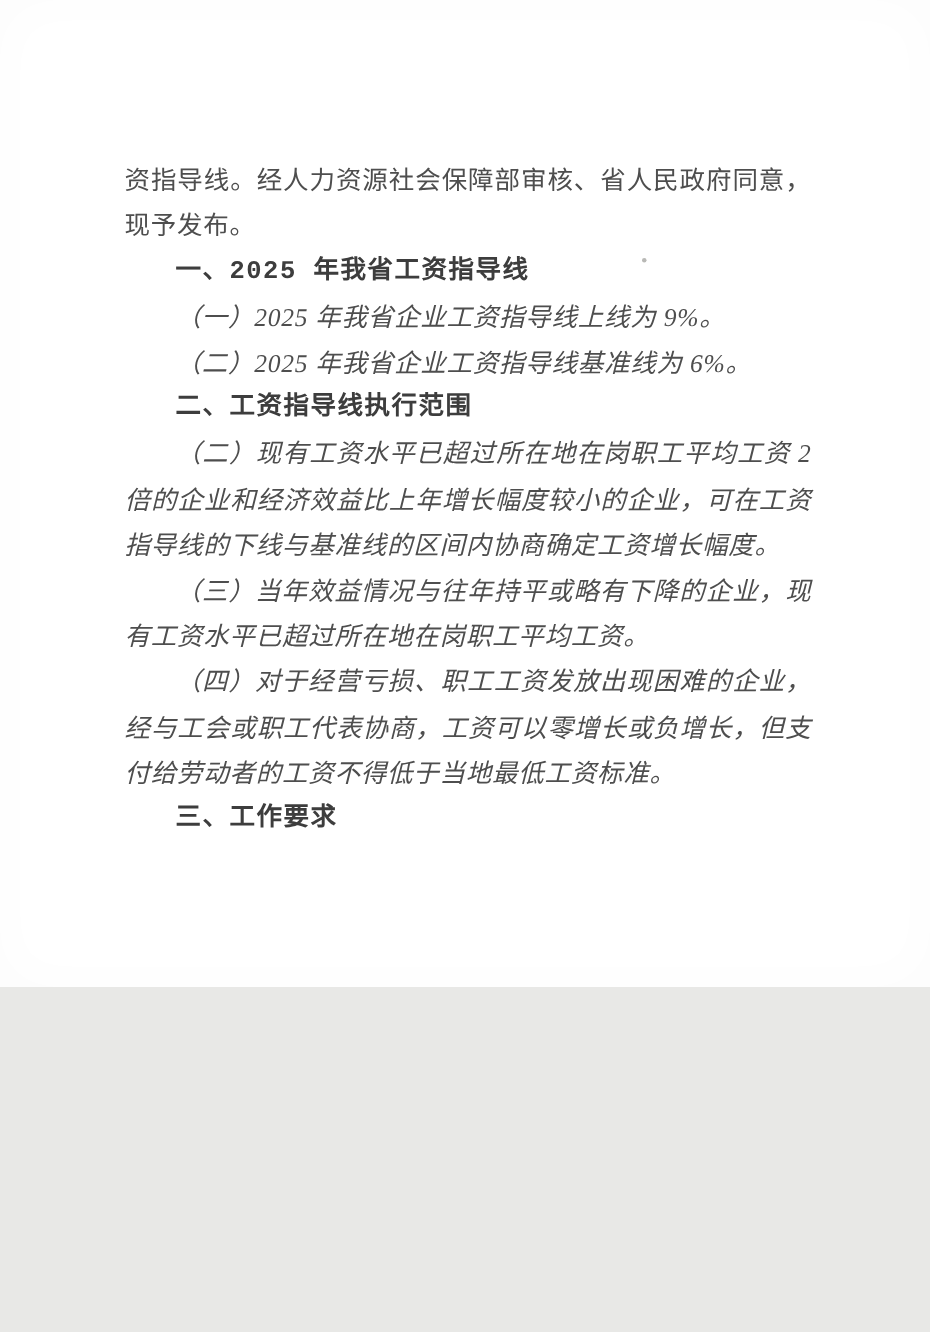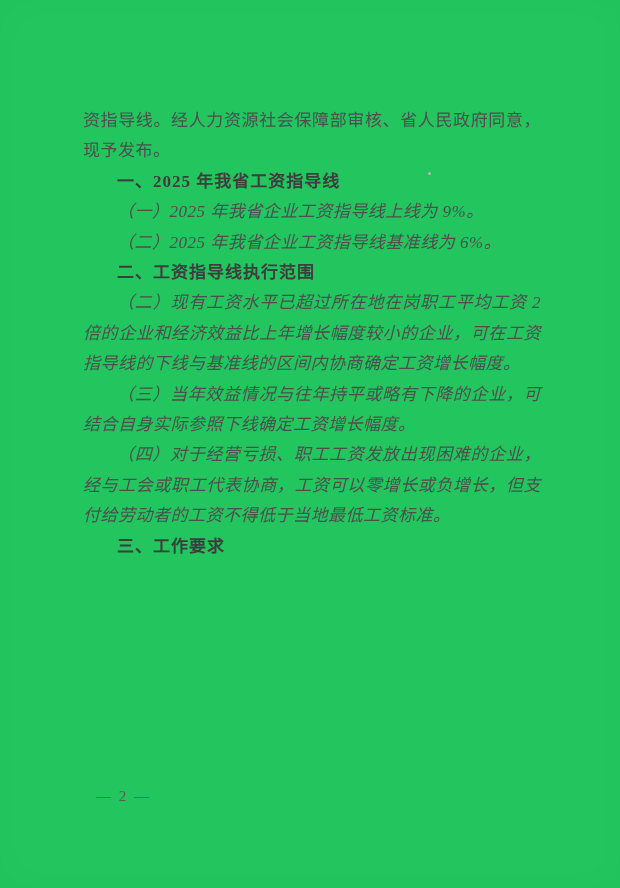--- a/index.html
+++ b/index.html
@@ -3,23 +3,23 @@
 <meta charset="utf-8">
 <style>
   html, body {
     margin: 0;
     padding: 0;
     background: #e8e8e6;
   }
   .scan-page {
     position: relative;
     width: 620px;
-    height: 888px;
+    height: 658px;
     margin: 0 auto;
-    background: #22c55e;
+    background: #ffffff;
     overflow: hidden;
     font-family: "Liberation Serif", "DejaVu Serif", serif;
     color: #4e4e4e;
     box-shadow: inset 0 0 40px rgba(0,0,0,0.015);
   }
   .doc-content {
     position: absolute;
     top: 106px;
     left: 83px;
     width: 458px;
@@ -33,21 +33,21 @@
   }
   p.body {
     text-indent: 2em;
     font-style: italic;
   }
   p.noindent {
     text-indent: 0;
   }
   p.heading {
     text-indent: 2em;
-    font-family: Liberation Serif, serif;
+    font-family: Liberation Mono, monospace;
     font-weight: 700;
     color: #3d3d3d;
     letter-spacing: 1px;
   }
   .page-number {
     position: absolute;
     left: 96px;
     top: 788px;
     font-size: 15px;
     letter-spacing: 2px;
@@ -67,21 +67,21 @@
 
 <div class="scan-page">
 
   <div class="doc-content">
     <p class="noindent">资指导线。经人力资源社会保障部审核、省人民政府同意，现予发布。</p>
     <p class="heading">一、2025 年我省工资指导线</p>
     <p class="body">（一）2025 年我省企业工资指导线上线为 9%。</p>
     <p class="body">（二）2025 年我省企业工资指导线基准线为 6%。</p>
     <p class="heading">二、工资指导线执行范围</p>
     <p class="body">（二）现有工资水平已超过所在地在岗职工平均工资 2 倍的企业和经济效益比上年增长幅度较小的企业，可在工资指导线的下线与基准线的区间内协商确定工资增长幅度。</p>
-    <p class="body">（三）当年效益情况与往年持平或略有下降的企业，可结合自身实际参照下线确定工资增长幅度。</p>
+    <p class="body">（三）当年效益情况与往年持平或略有下降的企业，现有工资水平已超过所在地在岗职工平均工资。</p>
     <p class="body">（四）对于经营亏损、职工工资发放出现困难的企业，经与工会或职工代表协商，工资可以零增长或负增长，但支付给劳动者的工资不得低于当地最低工资标准。</p>
     <p class="heading">三、工作要求</p>
   </div>
 
   <div class="page-number">— 2 —</div>
 
   <div class="scan-speck" style="left:428px; top:172px;"></div>
 
 </div>
 

